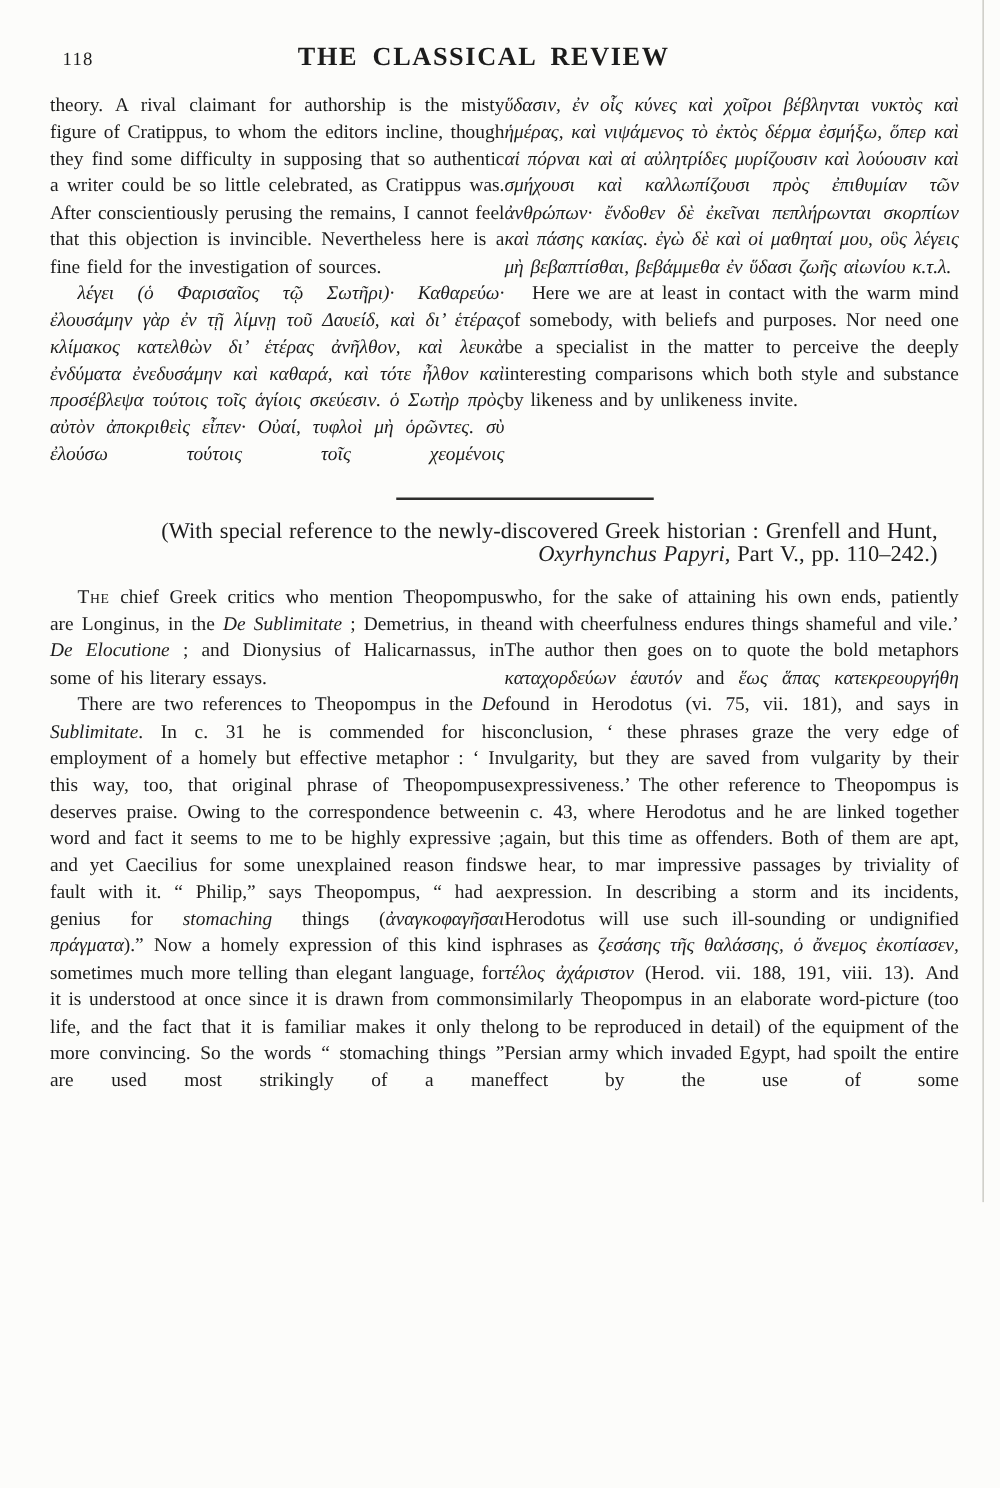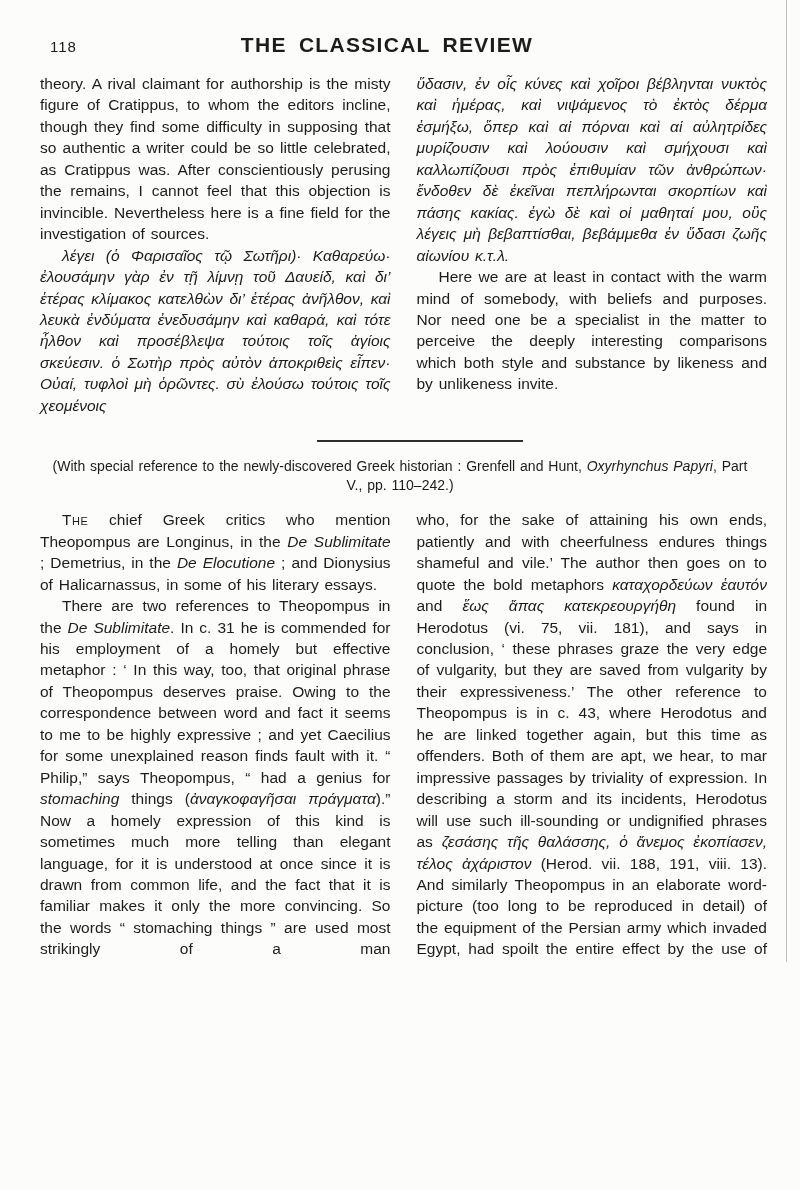--- a/index.html
+++ b/index.html
@@ -10,21 +10,21 @@
   }
   * { margin: 0; padding: 0; box-sizing: border-box; }
   html, body { background: var(--paper); }
   .page {
     position: relative;
     width: 800px;
     height: 962px;
     overflow: hidden;
     background: var(--paper);
     color: var(--ink);
-    font-family: Liberation Sans, sans-serif;
+    font-family: Liberation Serif, serif;
   }
   .right-edge {
     position: absolute;
     top: 0; bottom: 0; right: 13px;
     width: 1px;
     background: var(--edge);
   }
   .header {
     display: grid;
     grid-template-columns: 1fr auto 1fr;
@@ -39,21 +39,20 @@
   .journal-title {
     justify-self: center;
     font-size: 21px;
     font-weight: 700;
     letter-spacing: 1.3px;
     word-spacing: 5px;
     transform: translateX(-18px);
   }
   .two-col {
     display: flex;
-    gap: 26px;
     margin: 16px 33px 0 40px;
   }
   .col {
     flex: 1 1 0;
     min-width: 0;
     font-size: 15.5px;
     line-height: 21.45px;
     text-align: justify;
   }
   .para { word-spacing: 1.5px; }
@@ -77,22 +76,22 @@
   }
   .article-title {
     text-align: center;
     font-weight: 400;
     font-size: 17px;
     letter-spacing: 2.2px;
     word-spacing: 8px;
     margin-top: 55px;
   }
   .article-subtitle {
-    text-align: center;
-    font-size: 14px;
+    text-align: right;
+    font-size: 18px;
     line-height: 19px;
     width: 700px;
     margin: 15px auto 0;
     word-spacing: 1px;
   }
   .article-body { margin-top: 14px; }
 </style>
 </head>
 <body>
 

